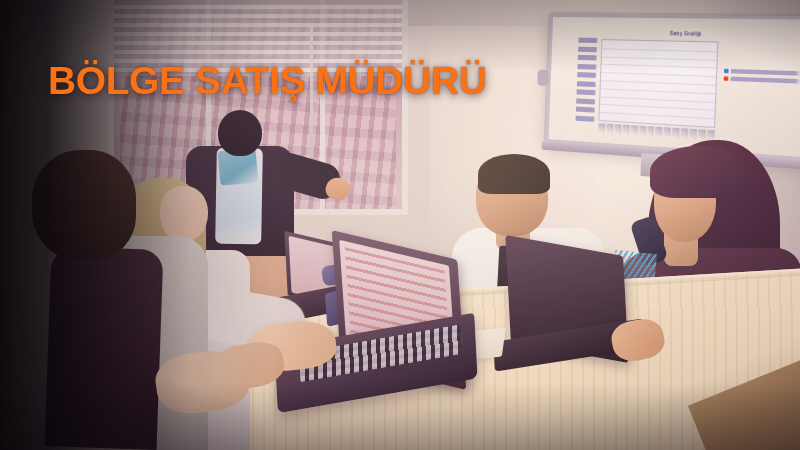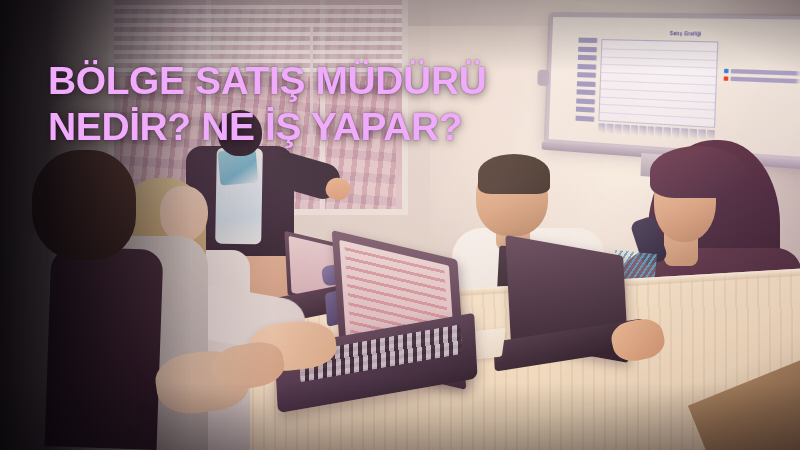--- a/index.html
+++ b/index.html
@@ -480,21 +480,21 @@
   #headline{
     left:48px;top:58px;width:470px;
     z-index:40;
   }
   .headline-line{
     font-family:"Liberation Sans",sans-serif;
     font-weight:700;
     font-size:39px;
     line-height:46px;
     letter-spacing:-0.4px;
-    color:#f0abfc;
+    color:#f97316;
     white-space:nowrap;
     text-shadow:0 2px 8px rgba(20,8,18,.55), 0 0 2px rgba(30,14,26,.45);
   }
 </style>
 </head>
 <body>
 
 <div id="stage">
 
   <div class="layer" id="wall"></div>
@@ -691,16 +691,15 @@
   <div class="layer" id="hand-typing-a"></div>
   <div class="layer" id="hand-typing-b"></div>
   <div class="layer person" id="p-phone-hand"></div>
 
   <div class="layer" id="grade-warm"></div>
   <div class="layer" id="grade-lift"></div>
   <div class="layer" id="vignette"></div>
 
   <div class="layer" id="headline">
     <div class="headline-line">BÖLGE SATIŞ MÜDÜRÜ</div>
-    <div class="headline-line">NEDİR? NE İŞ YAPAR?</div>
   </div>
 
 </div>
 
 </body></html>

